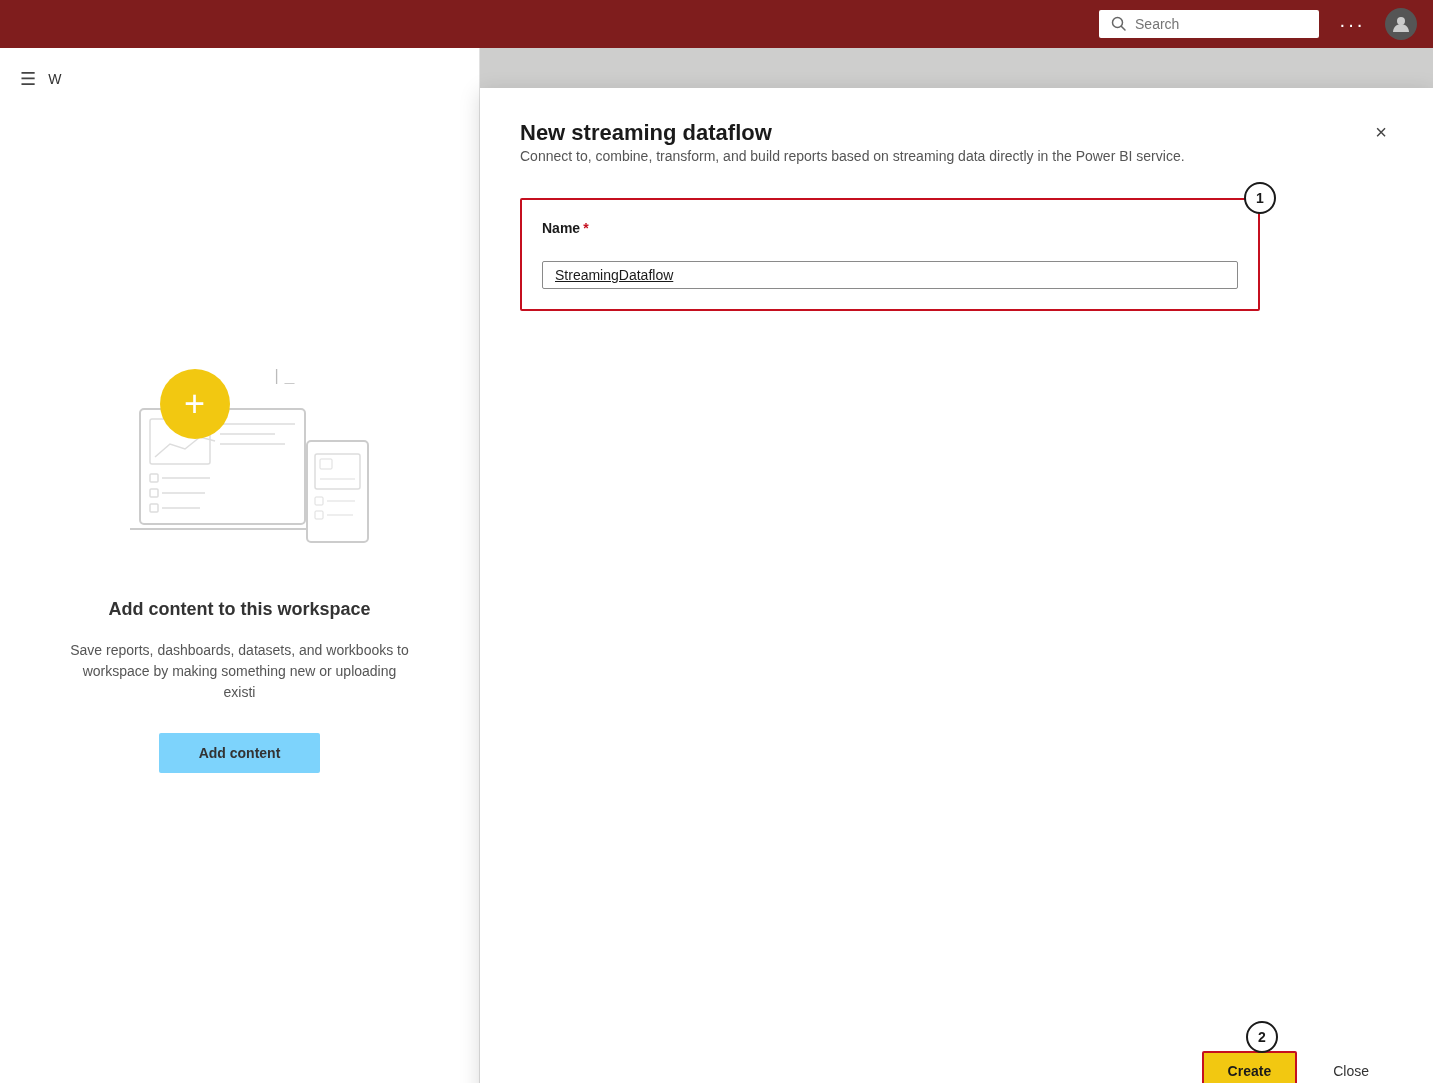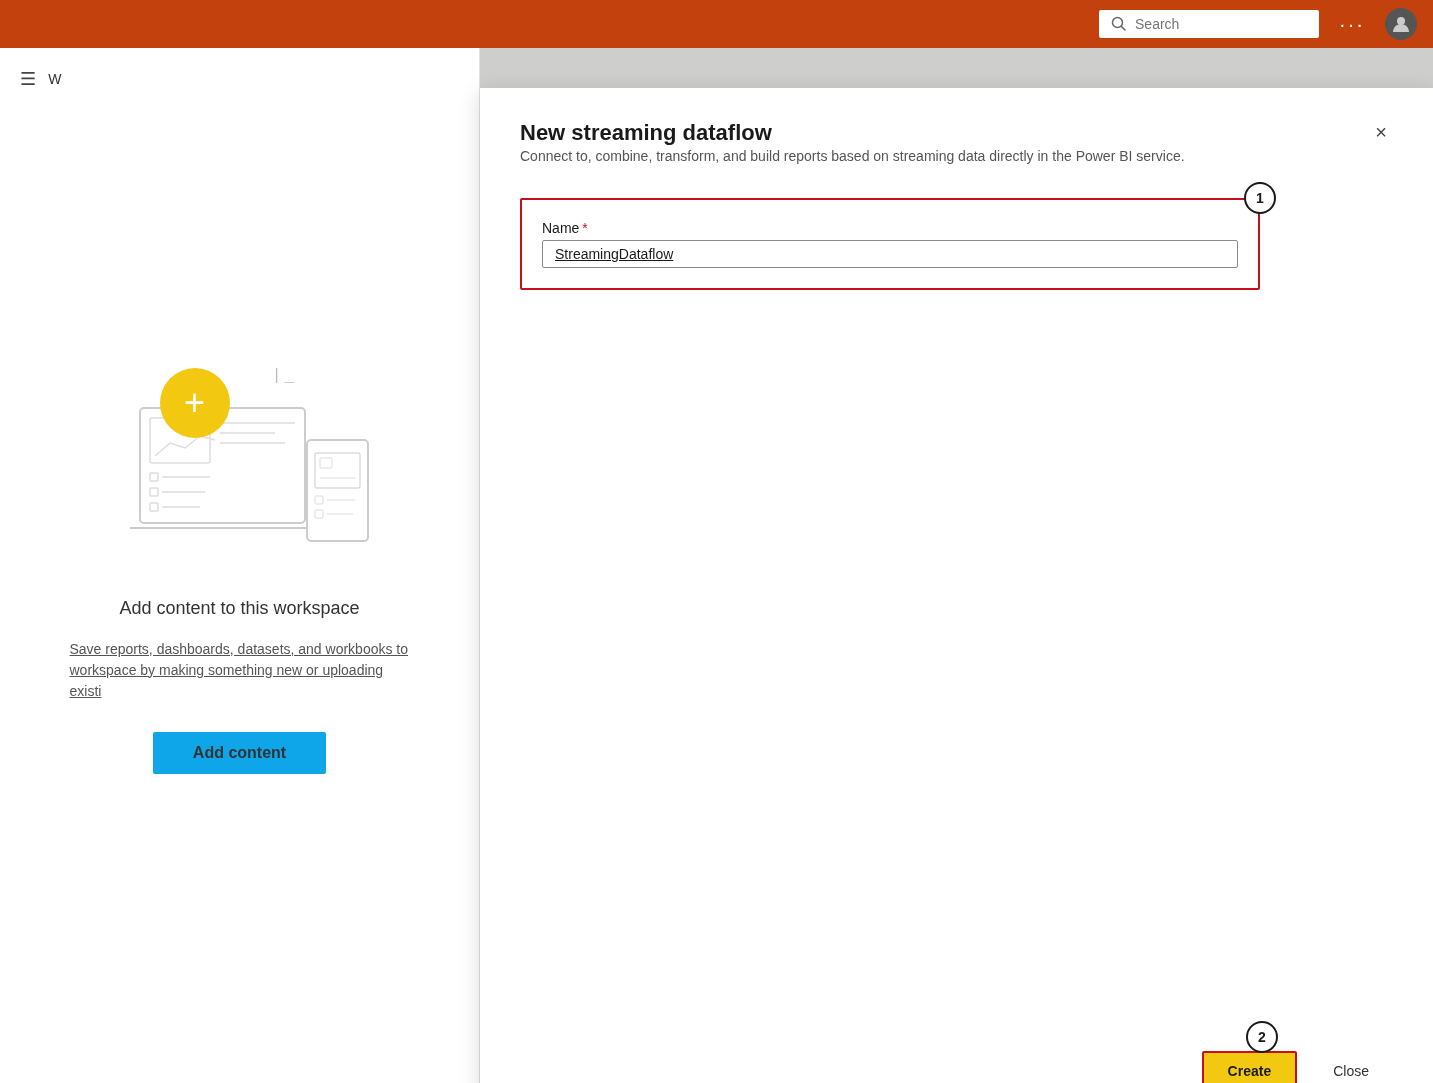--- a/index.html
+++ b/index.html
@@ -7,21 +7,21 @@
       font-family: 'Segoe UI', Arial, sans-serif;
       background: #f3f2f1;
       width: 1433px;
       height: 1083px;
       overflow: hidden;
       position: relative;
     }
 
     
     .topbar {
-      background: #c2410c;
+      background: #7f1d1d;
       height: 48px;
       width: 100%;
       display: flex;
       align-items: center;
       justify-content: flex-end;
       padding: 12px 16px;
       gap: 12px;
       position: relative;
       z-index: 10;
     }
@@ -169,39 +169,38 @@
 
     
     .deco-mark {
       position: absolute;
       color: #ccc;
       font-size: 14px;
     }
 
     .illustration-title {
       font-size: 18px;
-      font-weight: 400;
+      font-weight: 700;
       color: #333;
       text-align: center;
     }
 
     .illustration-desc {
       font-size: 14px;
       color: #555;
-      text-align: left;
+      text-align: center;
       max-width: 340px;
       line-height: 1.5;
-      text-decoration: underline;
     }
 
     .add-content-btn {
-      background: #0ea5e9;
+      background: #7dd3fc;
       border: none;
       padding: 12px 40px;
-      font-size: 16px;
+      font-size: 14px;
       font-weight: 600;
       color: #333;
       cursor: pointer;
       border-radius: 2px;
       margin-top: 10px;
     }
 
     
     .dialog-overlay {
       flex: 1;
@@ -277,23 +276,23 @@
       align-items: center;
       justify-content: center;
       font-size: 14px;
       font-weight: 600;
       color: #1a1a1a;
       z-index: 5;
     }
 
     .field-label {
       font-size: 14px;
-      font-weight: 400;
-      color: #1a1a1a;
-      margin-bottom: 4px;
+      font-weight: 700;
+      color: #1a1a1a;
+      margin-bottom: 25px;
     }
 
     .required-star {
       color: #c50f1f;
       margin-left: 3px;
     }
 
     .name-input {
       width: 100%;
       border: 1px solid #8a8a8a;

